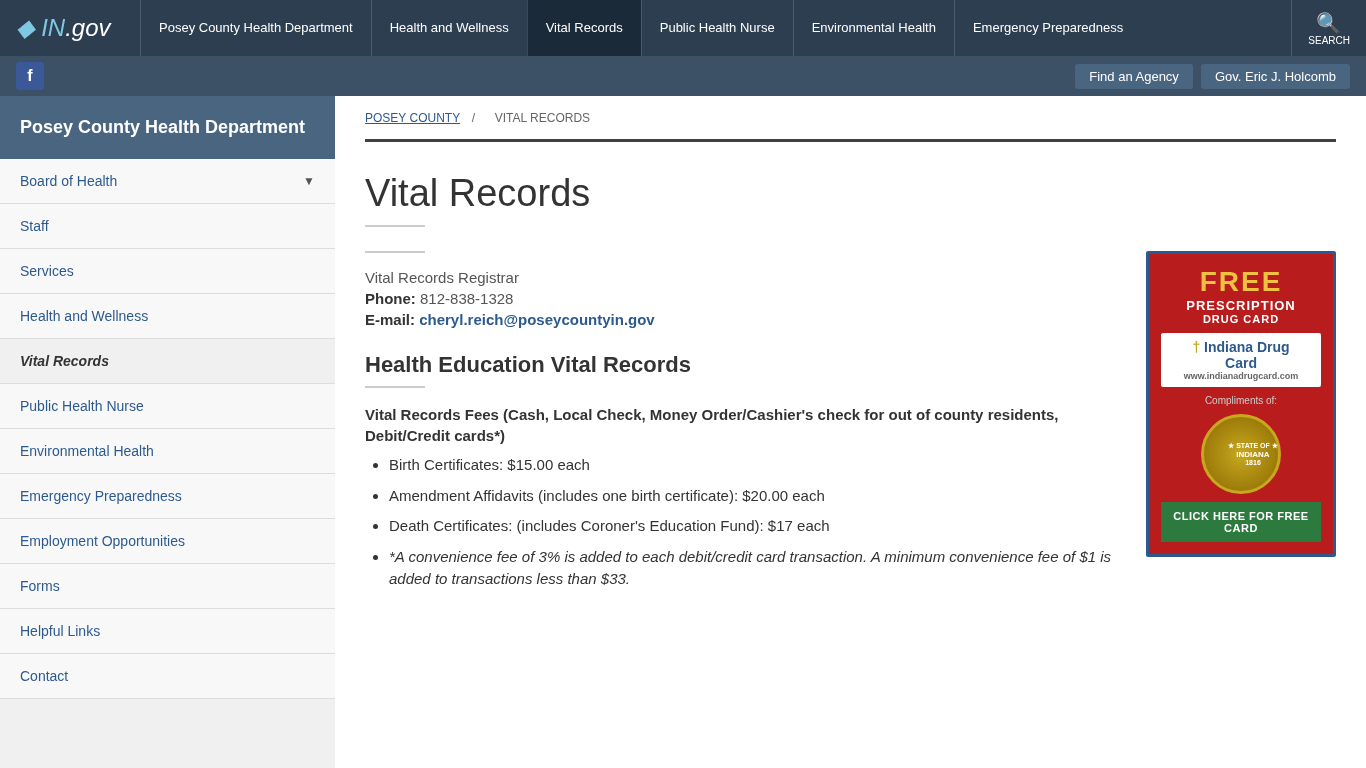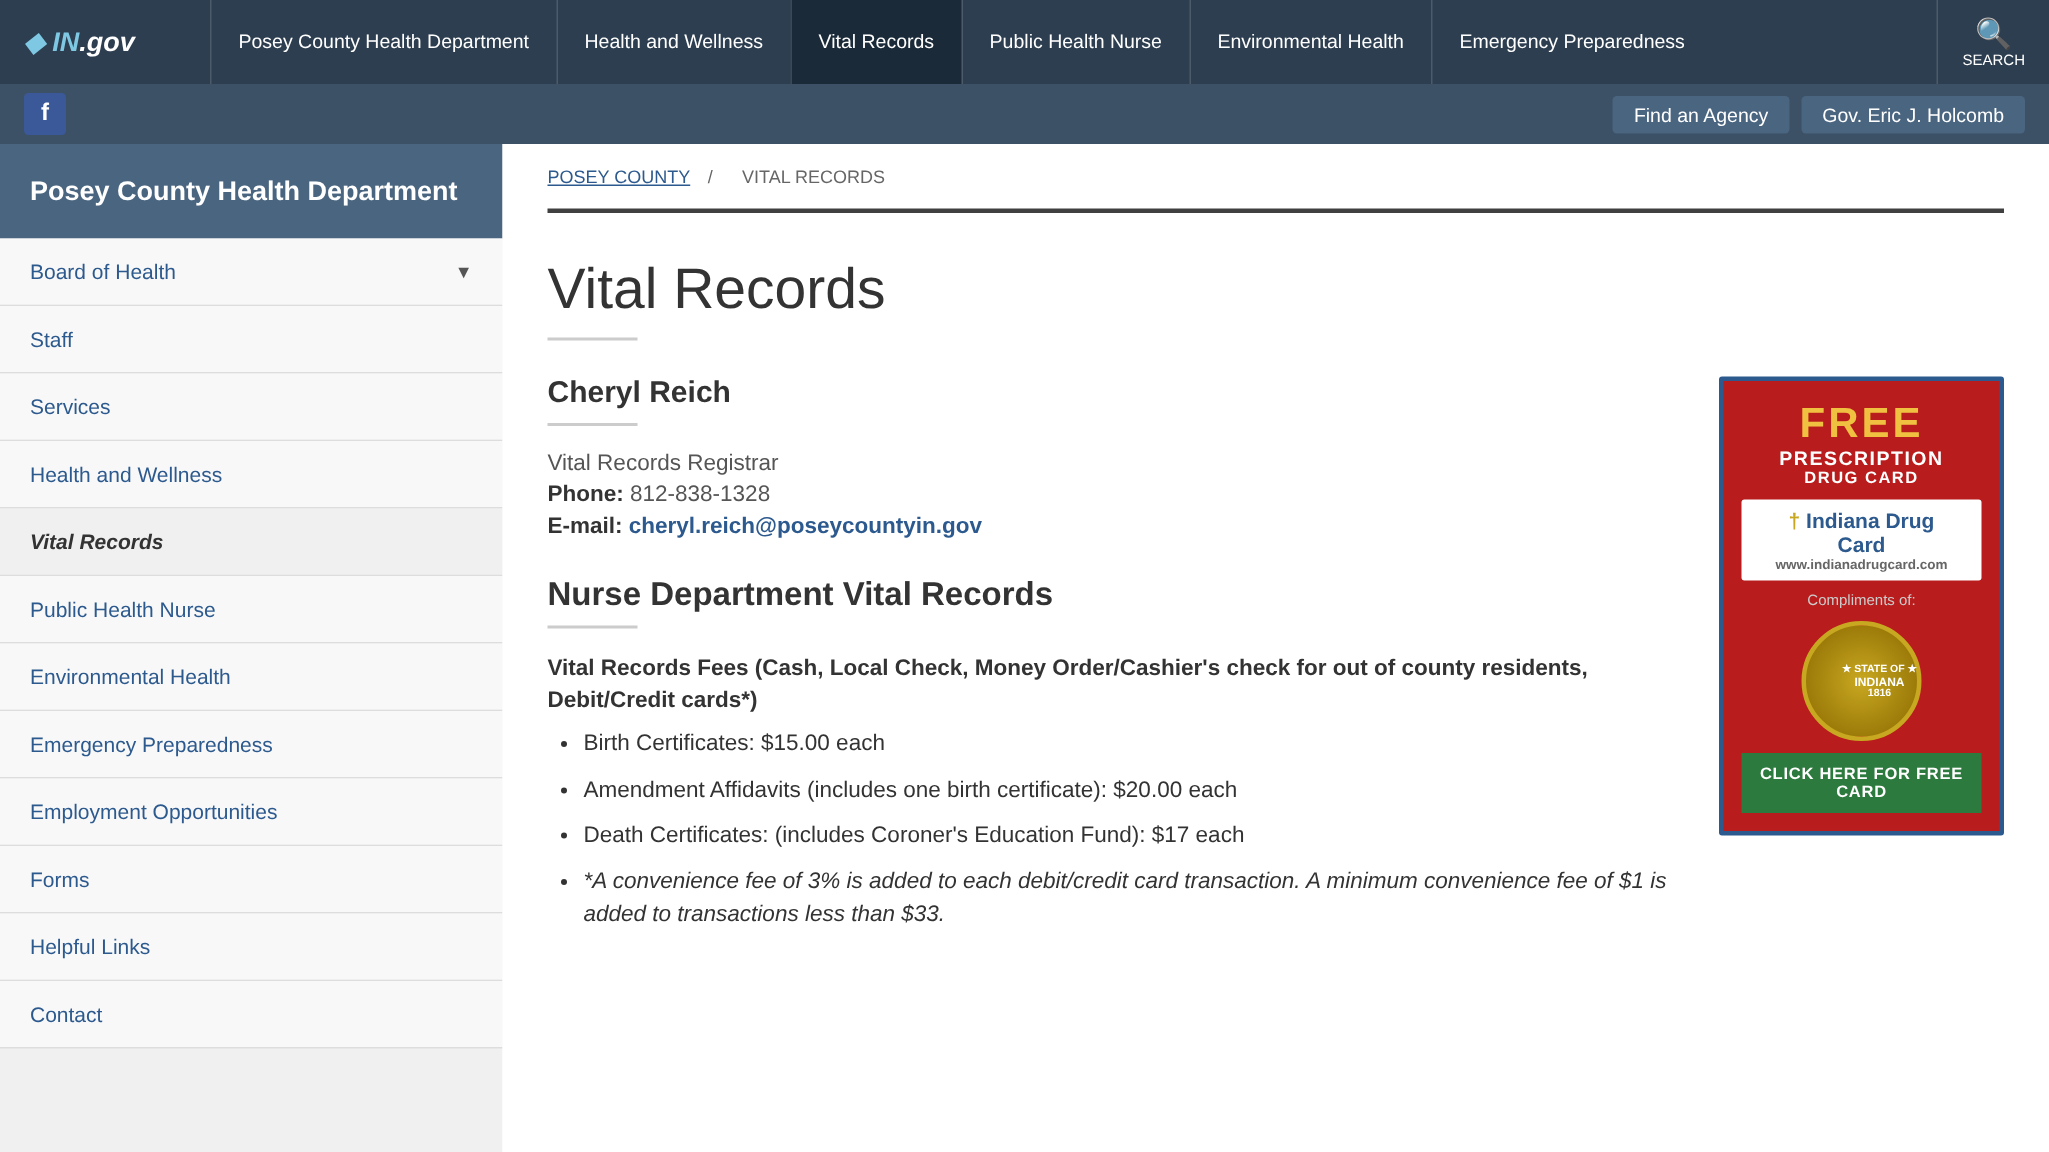--- a/index.html
+++ b/index.html
@@ -13,22 +13,22 @@
       height: 56px;
     }
     .logo-area {
       display: flex;
       align-items: center;
       padding: 0 16px;
       min-width: 140px;
     }
     .logo-text {
       color: white;
-      font-size: 18px;
-      font-weight: bold;
+      font-size: 24px;
+      font-weight: normal;
       font-style: italic;
     }
     .logo-text span { color: #7ec8e3; }
     .nav-items {
       display: flex;
       flex: 1;
     }
     .nav-item {
       display: flex;
       align-items: center;
@@ -399,36 +399,35 @@
       <span>/</span>
       <span class="breadcrumb-current">VITAL RECORDS</span>
     </div>
 
     <h1 class="page-title">Vital Records</h1>
     <div class="title-divider"></div>
 
     <div class="content-flex">
       <div class="content-main">
 
-        <h2 class="section-title">Cheryl Reich</h2>
         <div class="section-divider"></div>
 
         <div class="contact-info">
           <p>Vital Records Registrar</p>
           <p>
             <span class="label">Phone:</span>
             <span>812-838-1328</span>
           </p>
           <p>
             <span class="label">E-mail:</span>
             <a href="#">cheryl.reich@poseycountyin.gov</a>
           </p>
         </div>
 
-        <h3 class="sub-title">Nurse Department Vital Records</h3>
+        <h3 class="sub-title">Health Education Vital Records</h3>
         <div class="section-divider"></div>
 
         <p class="fees-note">Vital Records Fees (Cash, Local Check, Money Order/Cashier's check for out of county residents, Debit/Credit cards*)</p>
 
         <ul class="fee-list">
           <li>Birth Certificates: $15.00 each</li>
           <li>Amendment Affidavits (includes one birth certificate): $20.00 each</li>
           <li>Death Certificates: (includes Coroner's Education Fund): $17 each</li>
           <li class="italic-note">*A convenience fee of 3% is added to each debit/credit card transaction. A minimum convenience fee of $1 is added to transactions less than $33.</li>
         </ul>

